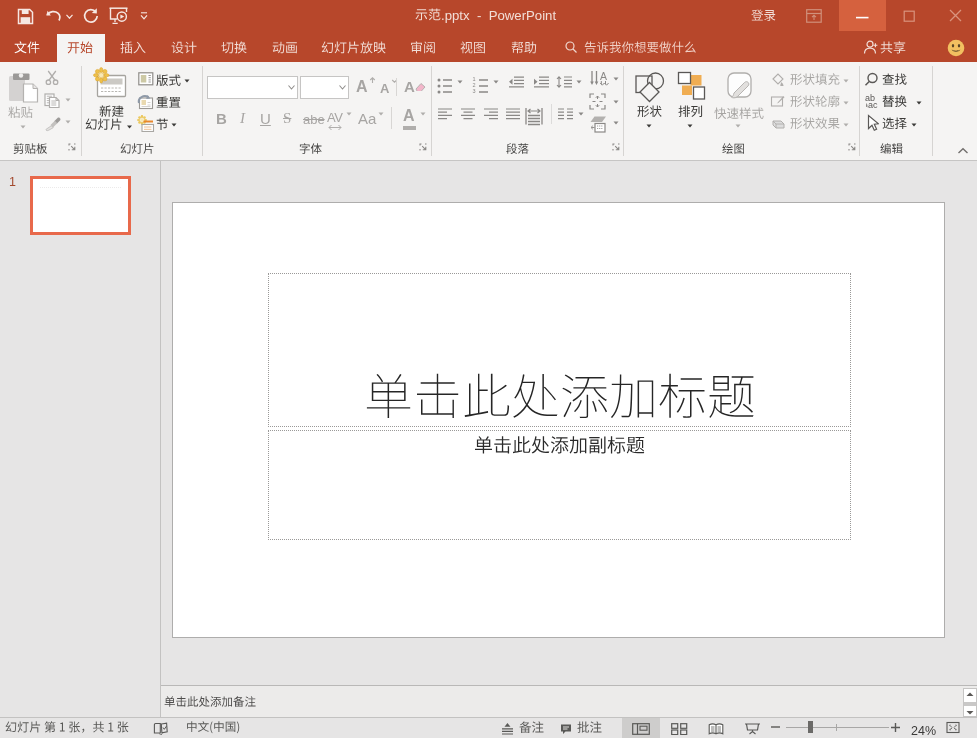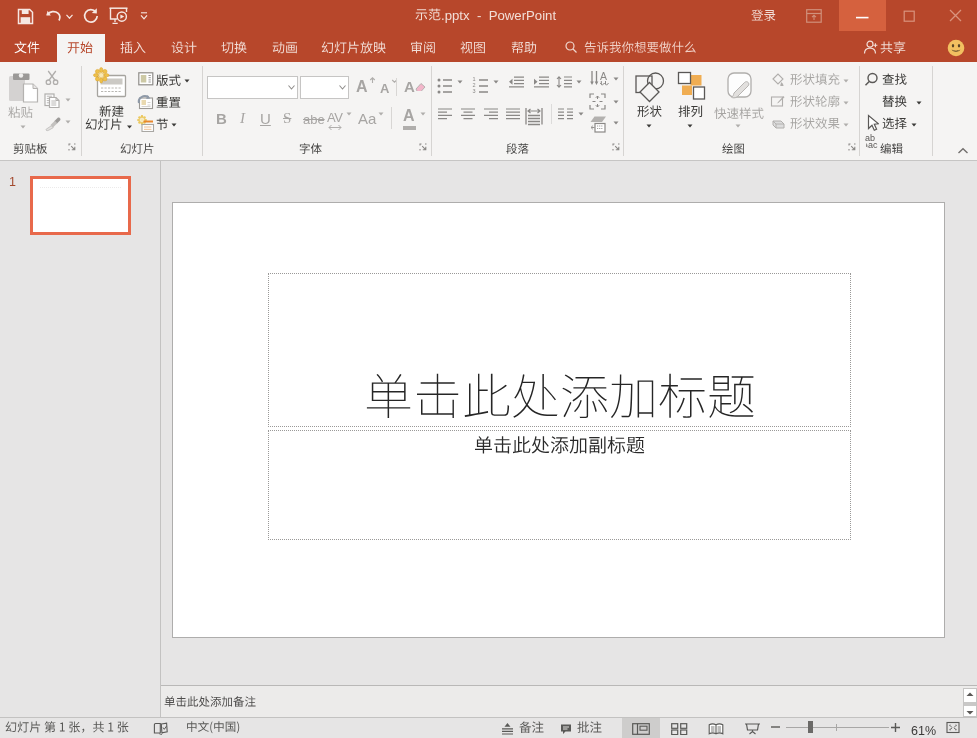--- a/index.html
+++ b/index.html
@@ -440,21 +440,21 @@
     <div style="position:absolute;left:848px;top:143px;line-height:0;"><svg width="9" height="9" viewBox="0 0 9 9">
         <path d="M1 2.5 v-1.5 h1.5 M6 1 h1.5 M1 6 v1.5 M3.2 3.2 L6.8 6.8 M6.8 3.8 v3 h-3" fill="none" stroke="#8a8886" stroke-width="1.1"></path>
       </svg></div>
     <div style="position:absolute;left:864px;top:72px;line-height:0;"><svg width="15" height="15" viewBox="0 0 15 15">
         <circle cx="8.5" cy="6" r="4.5" fill="none" stroke="#5a5856" stroke-width="1.4"></circle>
         <path d="M5.2 9.5 L1.5 13.2" stroke="#5a5856" stroke-width="1.5"></path>
       </svg></div>
     <div style="position:absolute;left:882.0px;top:72.1px;line-height:0"><svg width="25" height="16" viewBox="0 -11.88 25 16" style="overflow:visible">
         <path d="M3.7 -2.7H8.8V-1.7H3.7ZM3.7 -4.4H8.8V-3.4H3.7ZM2.8 -5.1V-1.0H9.7V-5.1ZM0.9 -0.2V0.6H11.6V-0.2ZM5.8 -10.5V-8.9H0.7V-8.1H4.7C3.7 -6.9 2.0 -5.8 0.5 -5.3C0.7 -5.1 0.9 -4.8 1.1 -4.5C2.8 -5.2 4.6 -6.5 5.8 -8.0V-5.5H6.7V-8.0C7.8 -6.6 9.7 -5.3 11.4 -4.7C11.6 -4.9 11.8 -5.2 12.1 -5.4C10.5 -5.9 8.8 -7.0 7.7 -8.1H11.8V-8.9H6.7V-10.5Z M21.0 -9.7C21.6 -9.2 22.3 -8.4 22.6 -7.9L23.4 -8.4C23.0 -8.9 22.3 -9.7 21.7 -10.2ZM14.9 -10.5V-8.0H13.1V-7.1H14.9V-4.4C14.1 -4.2 13.5 -4.0 12.9 -3.9L13.2 -3.0L14.9 -3.5V-0.2C14.9 -0.0 14.8 0.0 14.6 0.1C14.5 0.1 13.9 0.1 13.3 0.0C13.4 0.3 13.6 0.7 13.6 0.9C14.5 0.9 15.0 0.9 15.3 0.7C15.7 0.6 15.8 0.3 15.8 -0.2V-3.7L17.4 -4.2L17.3 -5.1L15.8 -4.7V-7.1H17.3V-8.0H15.8V-10.5ZM22.9 -5.8C22.4 -4.9 21.8 -3.9 21.1 -3.1C20.8 -4.0 20.6 -5.1 20.4 -6.4L24.3 -6.8L24.2 -7.7L20.3 -7.3C20.2 -8.3 20.1 -9.3 20.1 -10.5H19.1C19.2 -9.3 19.3 -8.2 19.4 -7.2L17.4 -7.0L17.6 -6.1L19.5 -6.3C19.7 -4.7 19.9 -3.4 20.3 -2.3C19.4 -1.4 18.2 -0.6 17.1 -0.2C17.3 0.0 17.6 0.3 17.8 0.6C18.8 0.1 19.8 -0.6 20.7 -1.3C21.3 0.0 22.1 0.9 23.2 0.9C23.9 1.0 24.4 0.4 24.6 -1.7C24.4 -1.8 24.0 -2.0 23.8 -2.2C23.7 -0.8 23.5 -0.1 23.2 -0.2C22.5 -0.2 21.9 -0.9 21.4 -2.1C22.3 -3.1 23.1 -4.2 23.6 -5.4Z" fill="#3b3a38"></path>
       </svg></div>
-    <div style="position:absolute;left:863px;top:93px;line-height:0;margin-top:40px;"><svg width="18" height="16" viewBox="0 0 18 16">
+    <div style="position:absolute;left:863px;top:93px;line-height:0;"><svg width="18" height="16" viewBox="0 0 18 16">
         <text x="2" y="7.5" font-family="Liberation Sans" font-size="9" fill="#5a5856">ab</text>
         <text x="5" y="15" font-family="Liberation Sans" font-size="9" fill="#5a5856">ac</text>
         <path d="M3.5 10.5 v2.5 h1.5 M4.2 11.8 L3 13 L4.2 14.2" fill="none" stroke="#8a8886" stroke-width="0.9"></path>
       </svg></div>
     <div style="position:absolute;left:882.0px;top:94.1px;line-height:0"><svg width="25" height="16" viewBox="0 -11.88 25 16" style="overflow:visible">
         <path d="M3.2 -1.6H9.2V-0.3H3.2ZM3.2 -2.3V-3.5H9.2V-2.3ZM2.3 -4.3V1.0H3.2V0.5H9.2V1.0H10.2V-4.3ZM3.1 -10.5V-9.4H1.1V-8.7H3.1C3.1 -8.3 3.0 -7.9 3.0 -7.6H0.8V-6.8H2.8C2.4 -6.0 1.8 -5.2 0.5 -4.5C0.8 -4.4 1.0 -4.1 1.2 -3.9C2.3 -4.5 3.0 -5.2 3.4 -6.0C4.0 -5.5 4.7 -5.0 5.1 -4.6L5.7 -5.2C5.2 -5.6 4.4 -6.3 3.7 -6.7L3.7 -6.8H5.8V-7.6H3.9C3.9 -7.9 4.0 -8.3 4.0 -8.7H5.6V-9.4H4.0V-10.5ZM8.4 -10.5V-9.4H6.6V-8.7H8.4V-8.5C8.4 -8.2 8.4 -7.9 8.3 -7.6H6.3V-6.8H8.1C7.8 -6.1 7.2 -5.5 6.0 -5.0C6.2 -4.8 6.4 -4.5 6.6 -4.3C7.9 -4.9 8.6 -5.7 8.9 -6.5C9.5 -5.4 10.4 -4.5 11.5 -4.0C11.6 -4.2 11.9 -4.5 12.1 -4.7C11.0 -5.1 10.2 -5.9 9.7 -6.8H11.8V-7.6H9.3C9.3 -7.9 9.3 -8.2 9.3 -8.5V-8.7H11.4V-9.4H9.3V-10.5Z M14.6 -10.5V-8.0H13.1V-7.1H14.6V-4.3C13.9 -4.1 13.4 -4.0 12.9 -3.9L13.2 -2.9L14.6 -3.4V-0.2C14.6 0.0 14.5 0.1 14.3 0.1C14.2 0.1 13.8 0.1 13.3 0.1C13.4 0.3 13.6 0.7 13.6 1.0C14.3 1.0 14.8 0.9 15.1 0.8C15.4 0.6 15.5 0.4 15.5 -0.2V-3.7L16.8 -4.1L16.7 -5.0L15.5 -4.6V-7.1H16.6V-8.0H15.5V-10.5ZM19.2 -8.6H21.8C21.5 -8.2 21.1 -7.7 20.8 -7.3H18.2C18.6 -7.8 18.9 -8.2 19.2 -8.6ZM16.7 -3.6V-2.8H19.7C19.2 -1.7 18.1 -0.6 16.0 0.4C16.2 0.5 16.5 0.8 16.6 1.0C18.7 0.0 19.9 -1.2 20.4 -2.3C21.2 -0.9 22.5 0.4 24.0 1.0C24.1 0.7 24.4 0.4 24.6 0.2C23.1 -0.3 21.8 -1.4 21.1 -2.8H24.4V-3.6H23.5V-7.3H21.9C22.4 -7.9 22.8 -8.5 23.2 -9.0L22.5 -9.5L22.4 -9.4H19.7C19.9 -9.7 20.0 -10.0 20.2 -10.4L19.2 -10.5C18.8 -9.5 17.9 -8.1 16.7 -7.2C16.9 -7.0 17.2 -6.7 17.4 -6.5L17.6 -6.7V-3.6ZM18.5 -3.6V-6.6H20.1V-5.3C20.1 -4.8 20.1 -4.2 20.0 -3.6ZM22.6 -3.6H20.9C21.0 -4.2 21.1 -4.8 21.1 -5.3V-6.6H22.6Z" fill="#3b3a38"></path>
       </svg></div>
     <div style="position:absolute;left:915px;top:100px;line-height:0;"><svg width="8" height="6" viewBox="0 0 8 6">
         <path d="M1.5 1.5 L4 4.5 L6.5 1.5 Z" fill="#3b3a38"></path>
       </svg></div>
@@ -551,18 +551,18 @@
       </svg></div>
     <div style="position:absolute;left:770px;top:724px;line-height:0;"><svg width="12" height="6" viewBox="0 0 12 6">
         <path d="M1 3 h9" stroke="#595957" stroke-width="1.4"></path>
       </svg></div>
     <div style="position:absolute;left:786px;top:727px;width:103px;height:1px;background:#a8a7a6"></div>
     <div style="position:absolute;left:836px;top:724px;width:1px;height:7px;background:#a8a7a6"></div>
     <div style="position:absolute;left:808px;top:721px;width:5px;height:12px;background:#6b6a68"></div>
     <div style="position:absolute;left:890px;top:722px;line-height:0;"><svg width="11" height="11" viewBox="0 0 11 11">
         <path d="M5.5 1 v9 M1 5.5 h9" stroke="#595957" stroke-width="1.4"></path>
       </svg></div>
-    <div style="position:absolute;left:911px;top:725px;font-family:'Liberation Sans',sans-serif;font-size:12.5px;color:#3b3a39;line-height:1;white-space:nowrap;">61%</div>
+    <div style="position:absolute;left:911px;top:725px;font-family:'Liberation Sans',sans-serif;font-size:12.5px;color:#3b3a39;line-height:1;white-space:nowrap;">24%</div>
     <div style="position:absolute;left:946px;top:721px;line-height:0;"><svg width="14" height="13" viewBox="0 0 14 13">
         <rect x="1" y="1.5" width="12" height="10" fill="none" stroke="#595957" stroke-width="1.1"></rect>
         <path d="M4 4.5 L6 6.5 M10 4.5 L8 6.5 M4 8.5 L6 7 M10 8.5 L8 7" stroke="#595957" stroke-width="0.9"></path>
         <path d="M3.5 3.8 l1.5 0 l-1.5 1.5 z M10.5 3.8 l-1.5 0 l1.5 1.5 z M3.5 9.2 l1.5 0 l-1.5 -1.5 z M10.5 9.2 l-1.5 0 l1.5 -1.5 z" fill="#595957"></path>
       </svg></div>
 </div>
 </body></html>

